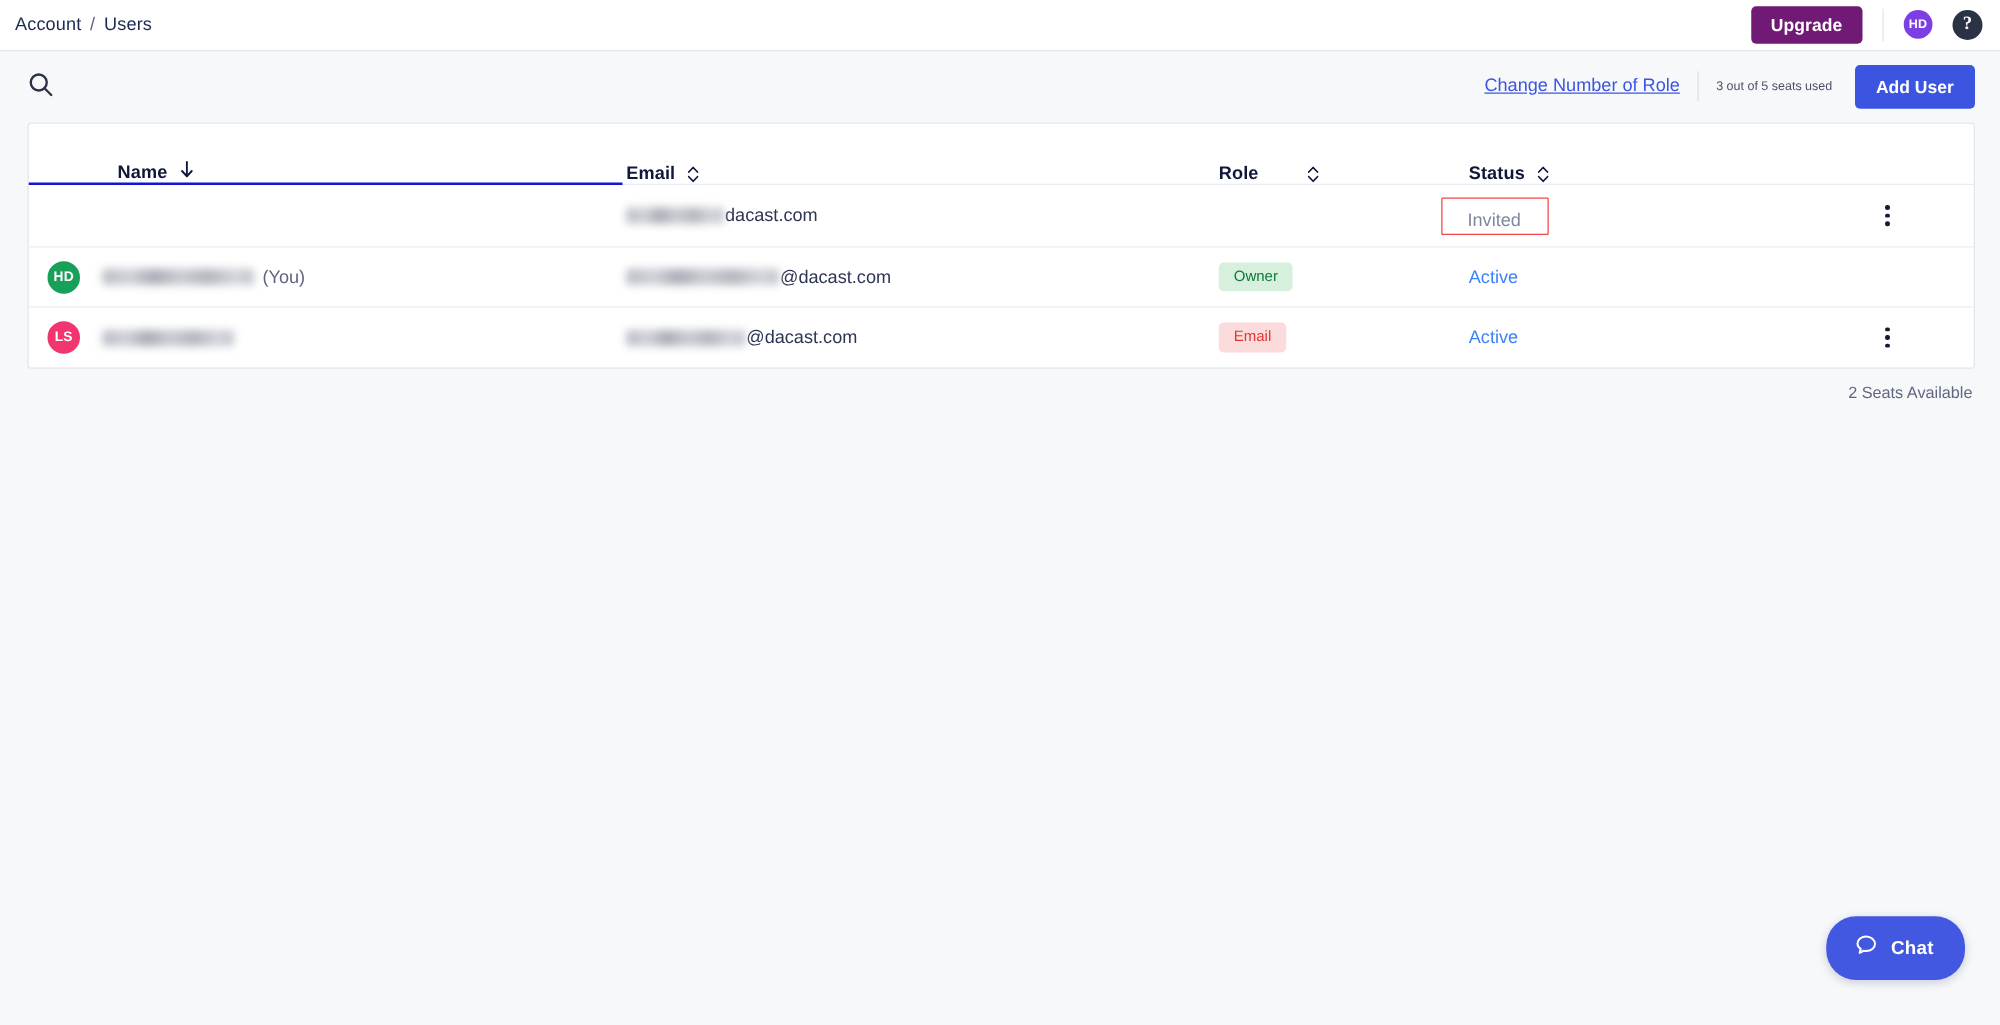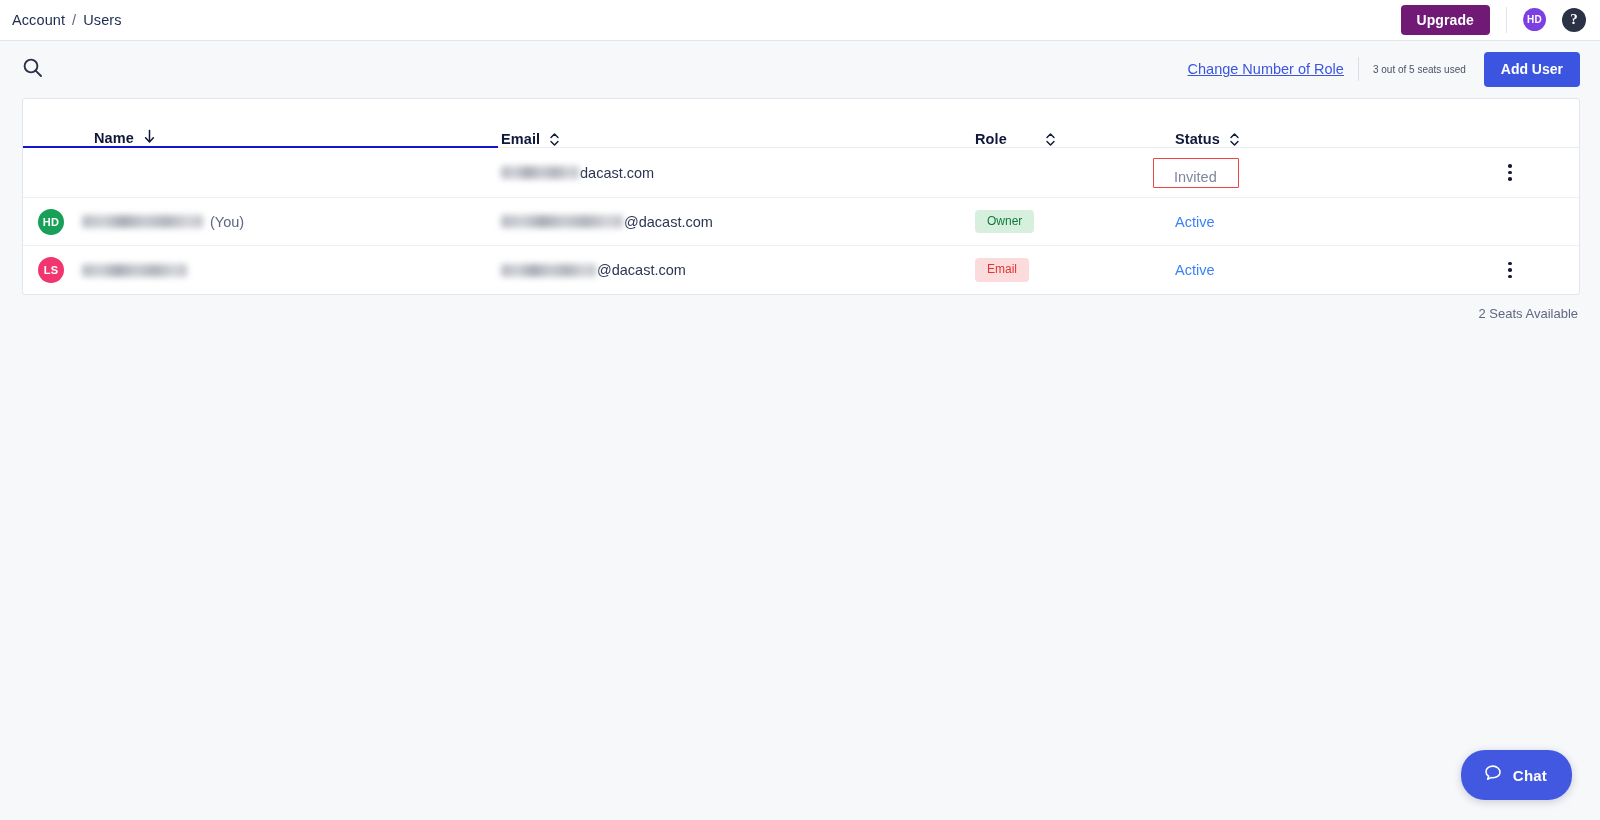--- a/index.html
+++ b/index.html
@@ -351,21 +351,21 @@
     text-align: right;
     font-size: 13px;
     color: #5f6880;
     margin: 11px 22px 0 0;
   }
 
   
   .chat-widget {
     position: absolute;
     right: 28px;
-    bottom: 20px;
+    bottom: 36px;
     background: #4258e0;
     color: #fff;
     border-radius: 24px;
     display: flex;
     align-items: center;
     gap: 10px;
     padding: 13px 25px 13px 22px;
     cursor: pointer;
     box-shadow: 0 2px 8px rgba(30,40,90,0.22);
   }

